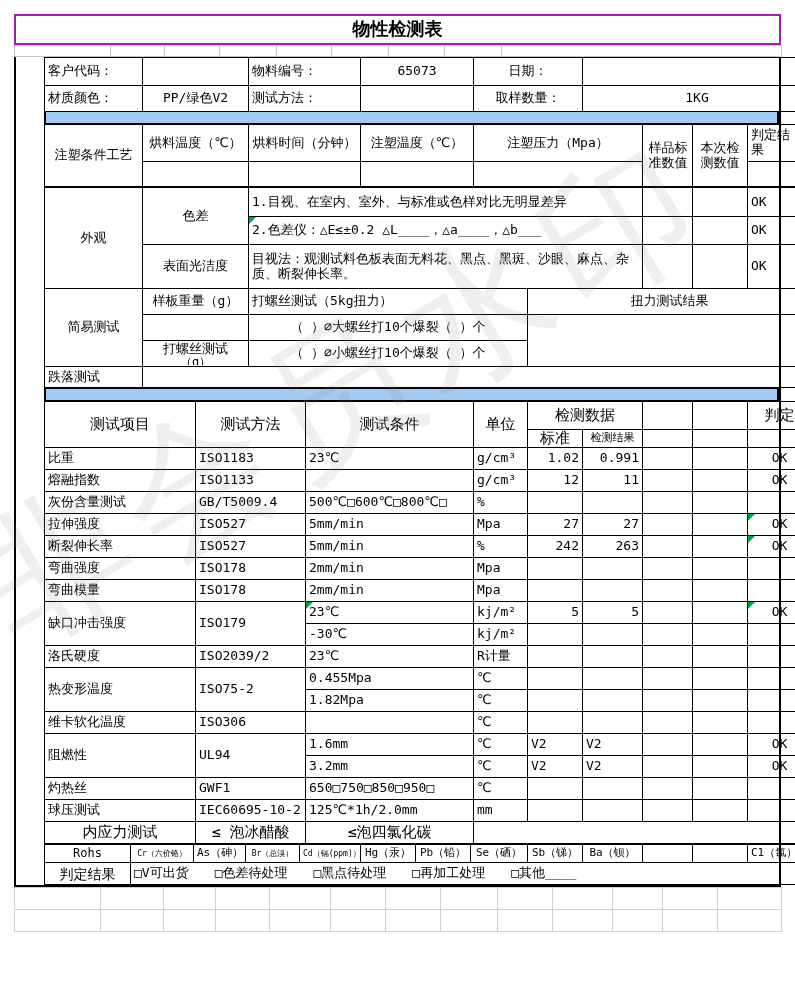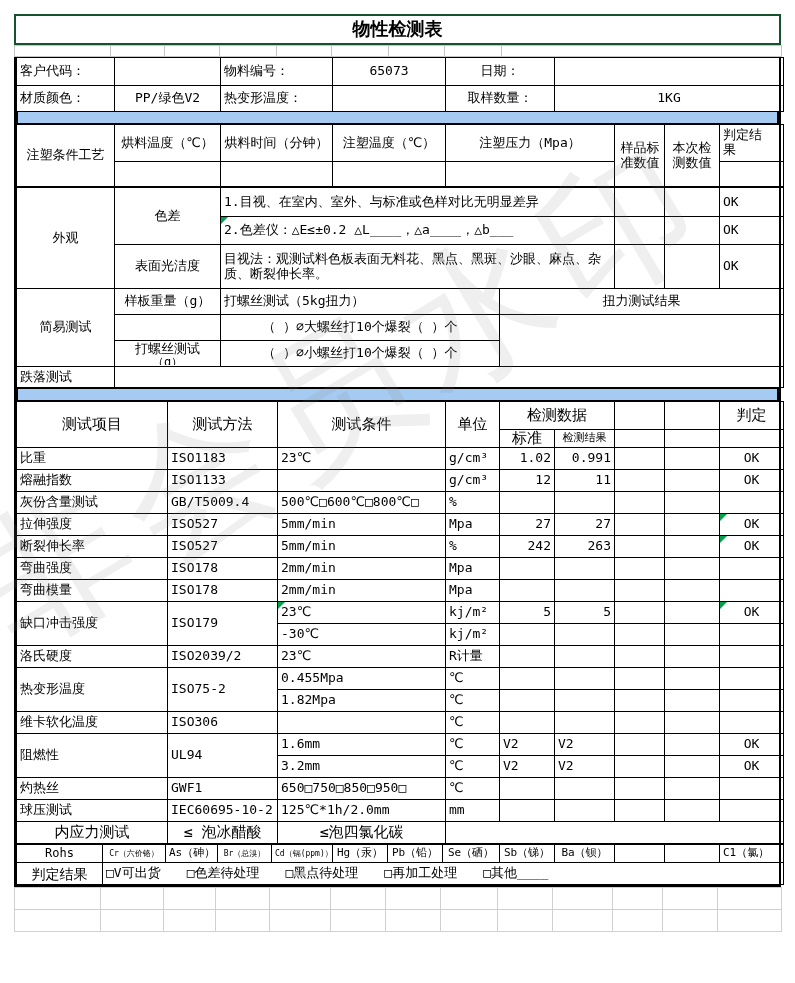--- a/index.html
+++ b/index.html
@@ -4,24 +4,24 @@
 <style>
   html,body{margin:0;padding:0;}
   body{
     width:795px;height:983px;background:#fff;position:relative;overflow:hidden;
     font-family:"DejaVu Sans Mono","DejaVu Sans",sans-serif;color:#000;
   }
   .sheet{position:absolute;left:14px;top:14px;width:767px;}
   table{border-collapse:collapse;table-layout:fixed;width:767px;}
   td{border:1px solid #000;font-size:13px;padding:0 3px;overflow:hidden;
      white-space:nowrap;line-height:1.15;box-sizing:border-box;position:relative;}
-  .titlebox{border:2px solid #14532d;}
+  .titlebox{border:2px solid #a21caf;}
   .titlebox td{border:none;text-align:center;font-weight:bold;font-size:18px;height:29px;}
   .ghostrow td{border:1px solid #c6c6c6;height:11px;}
-  .mainbox{border:2px solid #000;border-top:none;}
+  .mainbox{border:2px solid #000;border-top:none;padding-left:28px;}
   .band{background:#a6cbf2;height:11px;border-left:2px solid #000;border-right:2px solid #000;border-bottom:1px solid #000;}
   .c{text-align:center;}
   .r{text-align:right;}
   .wrap{white-space:normal;}
   .sm{font-size:11px;}
   .xs{font-size:8px;}
   .big{font-size:15px;}
   .clip2{display:inline-block;width:44px;white-space:normal;vertical-align:top;}
   .h38 td{height:37px;}
   .h25 td{height:25px;}
@@ -99,21 +99,21 @@
         <td>客户代码：</td>
         <td></td>
         <td>物料编号：</td>
         <td class="c">65073</td>
         <td class="c">日期：</td>
         <td></td>
       </tr>
       <tr class="h26">
         <td>材质颜色：</td>
         <td class="c">PP/绿色V2</td>
-        <td>热变形温度：</td>
+        <td>测试方法：</td>
         <td></td>
         <td class="c">取样数量：</td>
         <td class="c">1KG</td>
       </tr>
     </tbody>
       </table>
 
     <div class="band"></div>
 
     <table>

